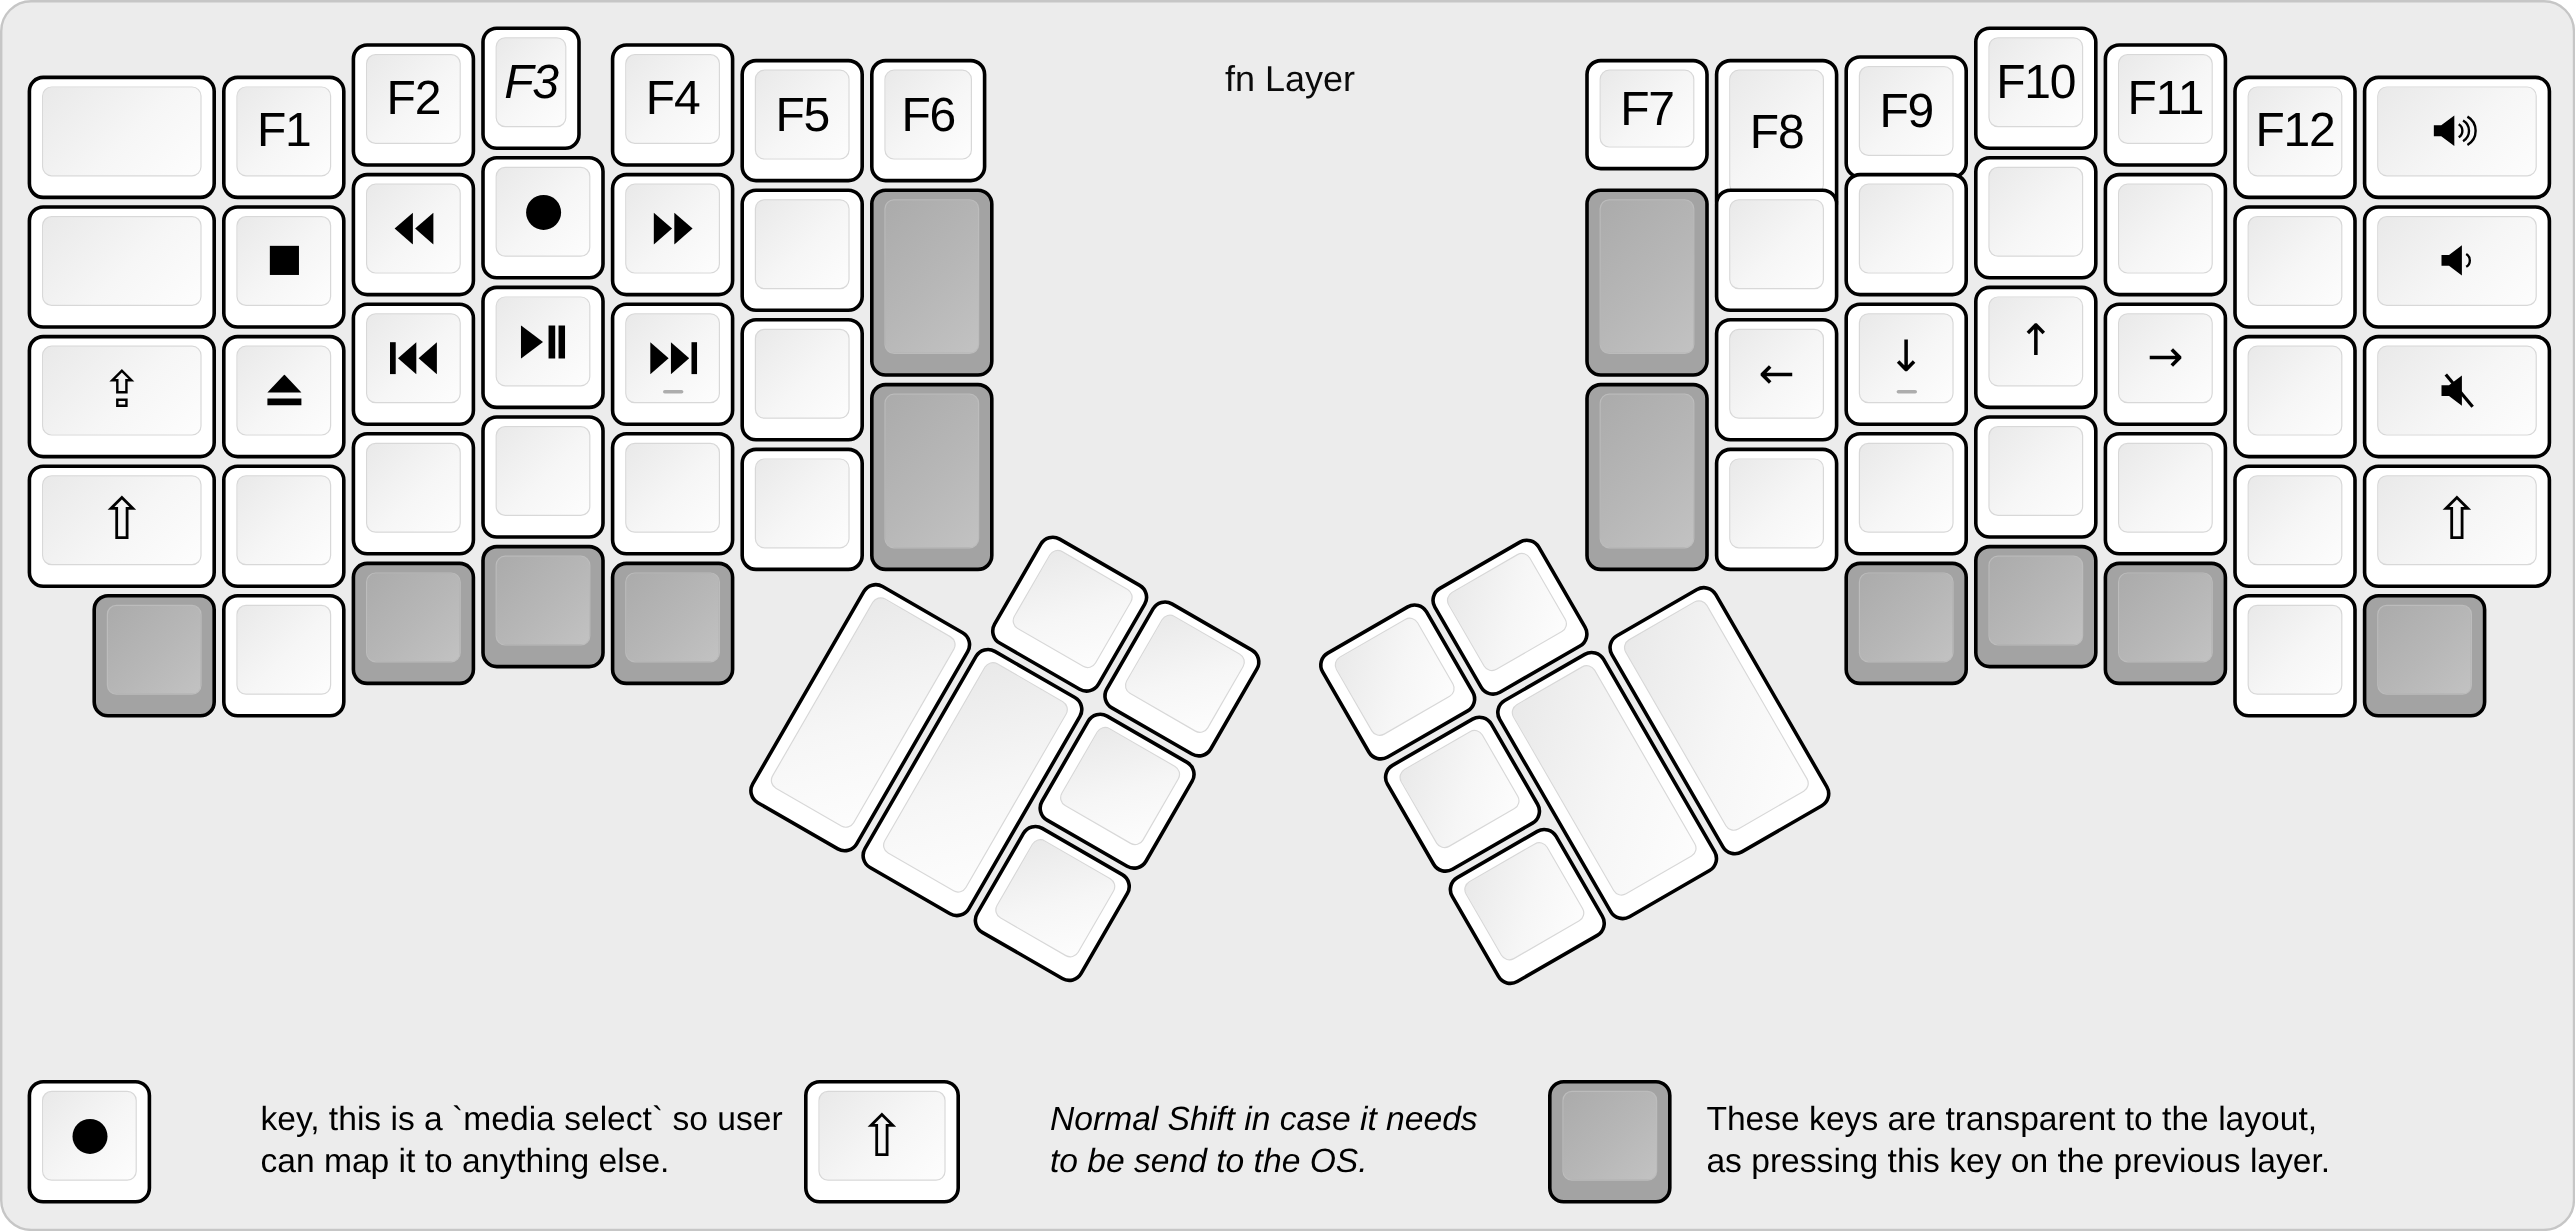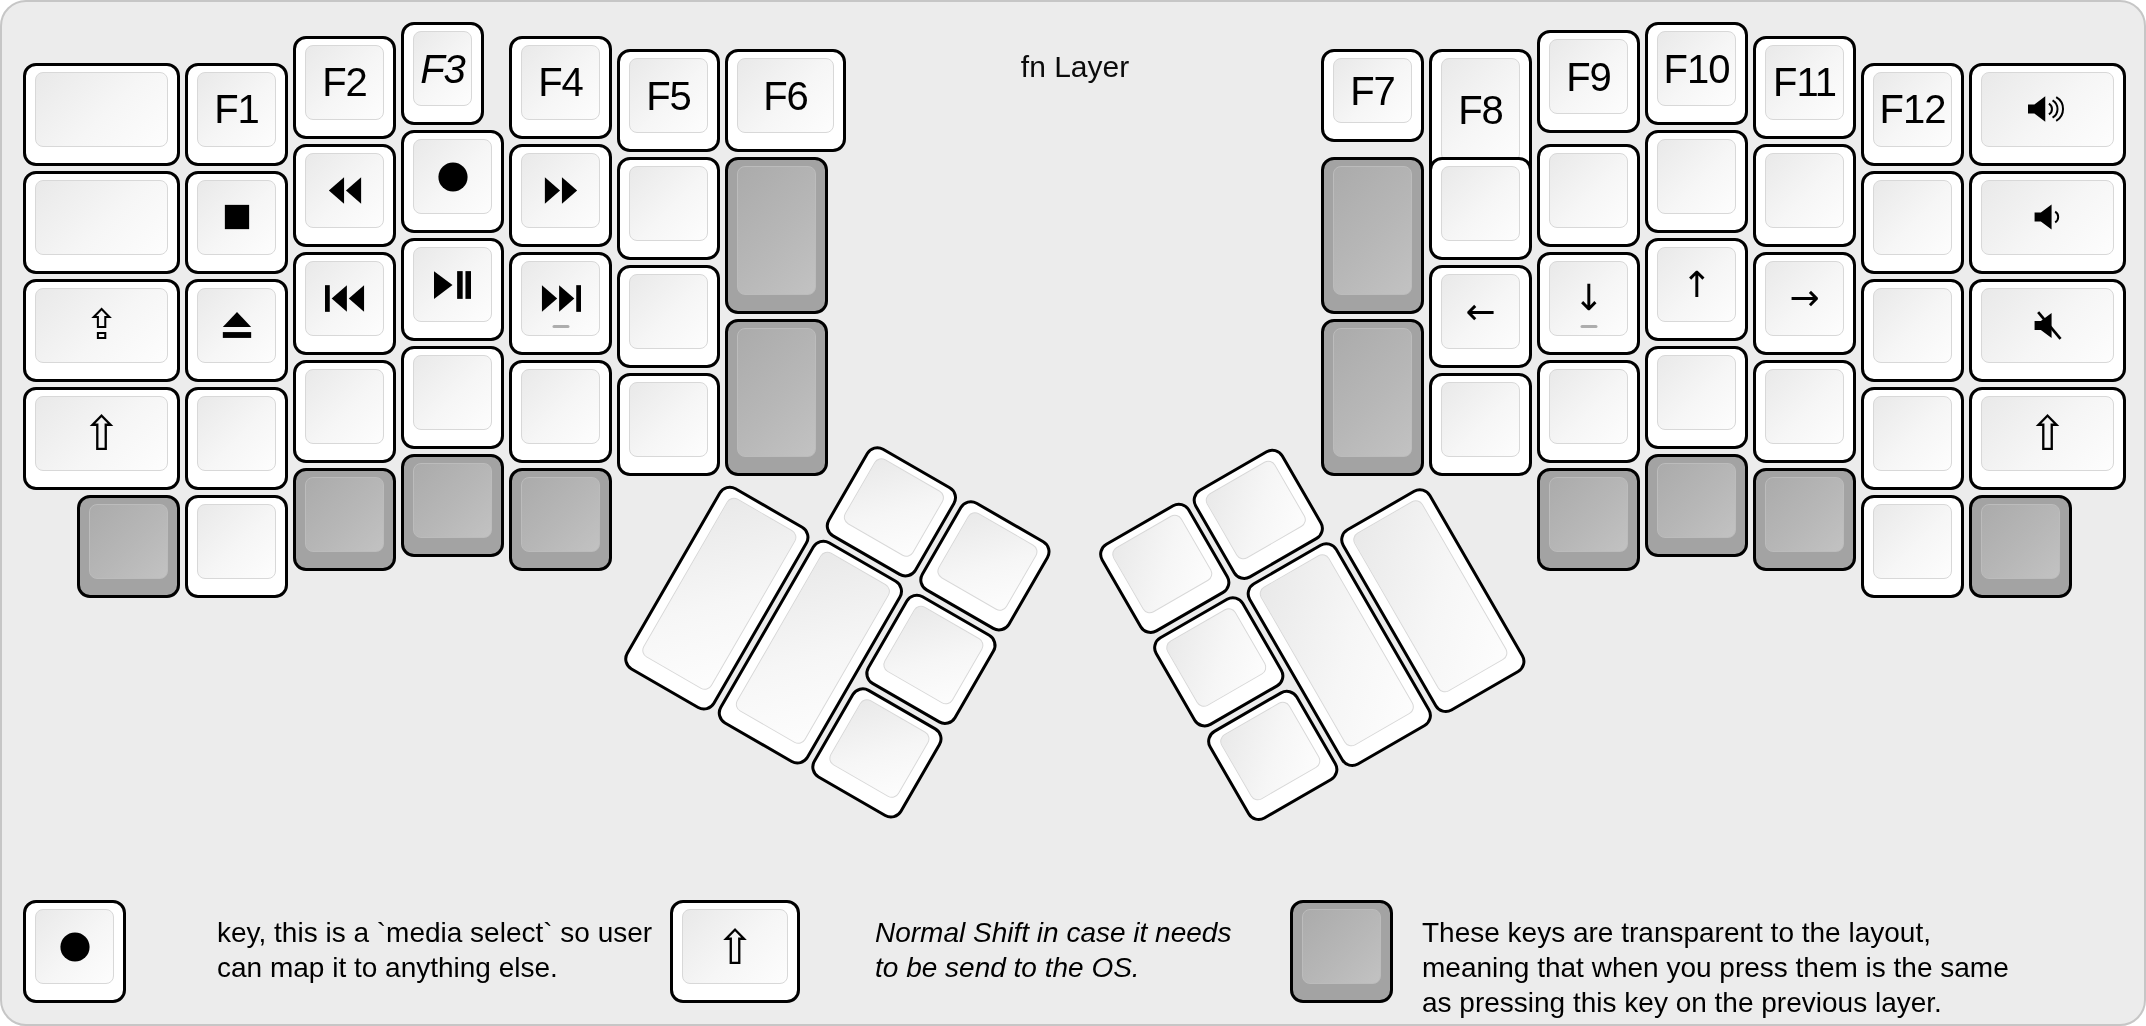--- a/index.html
+++ b/index.html
@@ -69,21 +69,21 @@
       <div class="key" style="left: 507px; top: 33.5px; width: 103px; height: 103px;">
         <div class="cap">
           <span class="glyph f">F4</span>
         </div>
       </div>
       <div class="key" style="left: 615px; top: 47px; width: 103px; height: 103px;">
         <div class="cap">
           <span class="glyph f">F5</span>
         </div>
       </div>
-      <div class="key" style="left: 723px; top: 47px; width: 121px; height: 103px;">
+      <div class="key" style="left: 723px; top: 47px; width: 97px; height: 103px;">
         <div class="cap">
           <span class="glyph f">F6</span>
         </div>
       </div>
       <div class="key" style="left: 21px; top: 168.5px; width: 157px; height: 103px;">
         <div class="cap"></div>
       </div>
       <div class="key" style="left: 183px; top: 168.5px; width: 103px; height: 103px;">
         <div class="cap">
           <span class="icon">
@@ -243,21 +243,21 @@
       <div class="key" style="left: 1319px; top: 47px; width: 103px; height: 93px;">
         <div class="cap">
           <span class="glyph f">F7</span>
         </div>
       </div>
       <div class="key" style="left: 1427px; top: 47px; width: 103px; height: 132px; text-align: center;">
         <div class="cap">
           <span class="glyph f">F8</span>
         </div>
       </div>
-      <div class="key" style="left: 1535px; top: 28px; width: 103px; height: 103px;">
+      <div class="key" style="left: 1535px; top: 44px; width: 103px; height: 103px;">
         <div class="cap">
           <span class="glyph f">F9</span>
         </div>
       </div>
       <div class="key" style="left: 1643px; top: 20px; width: 103px; height: 103px;">
         <div class="cap">
           <span class="glyph f">F10</span>
         </div>
       </div>
       <div class="key" style="left: 1751px; top: 33.5px; width: 103px; height: 103px;">
@@ -424,17 +424,16 @@
       </div>
       <div class="legend-text" style="left: 873px; top: 913px; font-style: italic;">
         <div>Normal Shift in case it needs</div>
         <div>to be send to the OS.</div>
       </div>
       <div class="key gray" style="left: 1288px; top: 898px; width: 103px; height: 103px;">
         <div class="cap"></div>
       </div>
       <div class="legend-text" style="left: 1420px; top: 913px;">
         <div>These keys are transparent to the layout,</div>
-        <div>meaning that when you press them is the same</div>
         <div>as pressing this key on the previous layer.</div>
       </div>
     </div>
 </div>
 
 </body></html>

